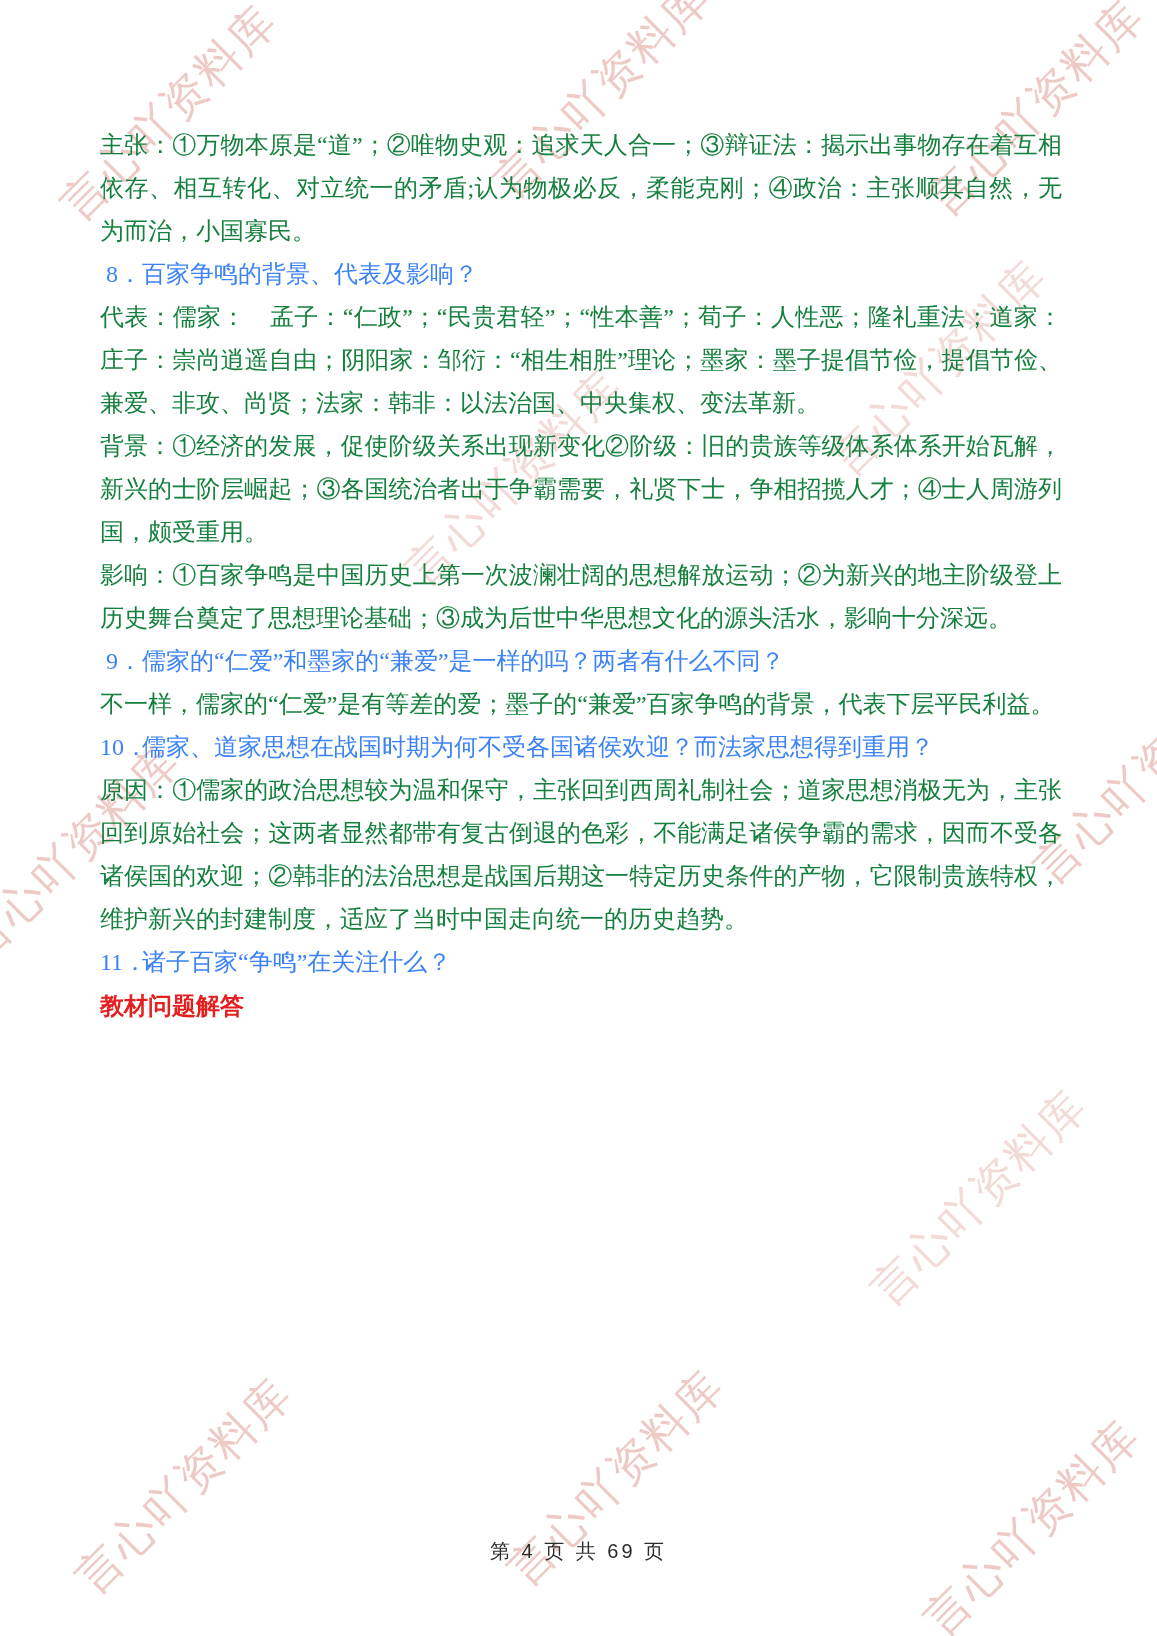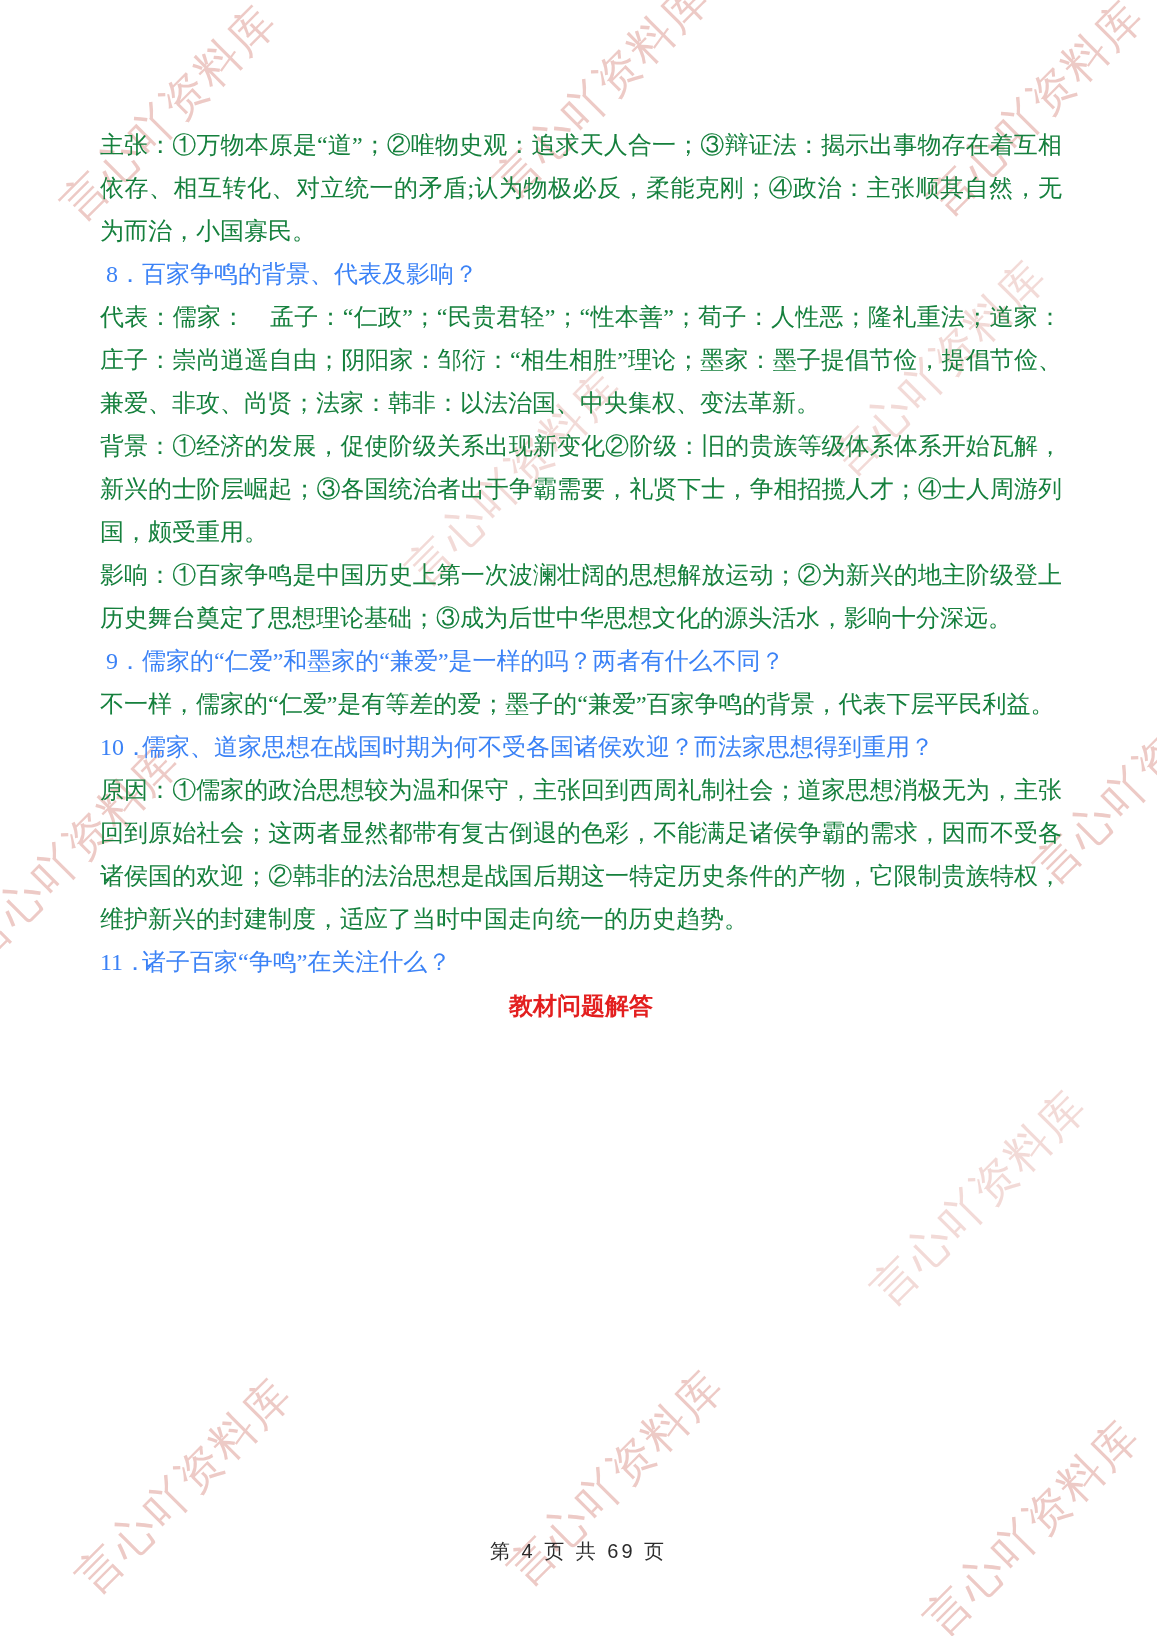--- a/index.html
+++ b/index.html
@@ -41,21 +41,20 @@
     text-align: justify;
     color: #1f1f1f;
     z-index: 1;
   }
   .content p { margin: 0; }
   .red { color: #15803d; }
   .question { color: #3b82f6; margin-left: -42px; margin-top: 5px; }
   .qnum { display: inline-block; width: 42px; text-align: right; }
   .indent { text-indent: 48px; }
   .section-heading {
-    text-align: center;
     font-weight: bold;
     color: #e31f1f;
     font-size: 24px;
     font-family: "Liberation Sans", "DejaVu Sans", sans-serif;
   }
   .p12 b { font-weight: bold; }
   .footer {
     position: absolute;
     left: 0;
     right: 0;

